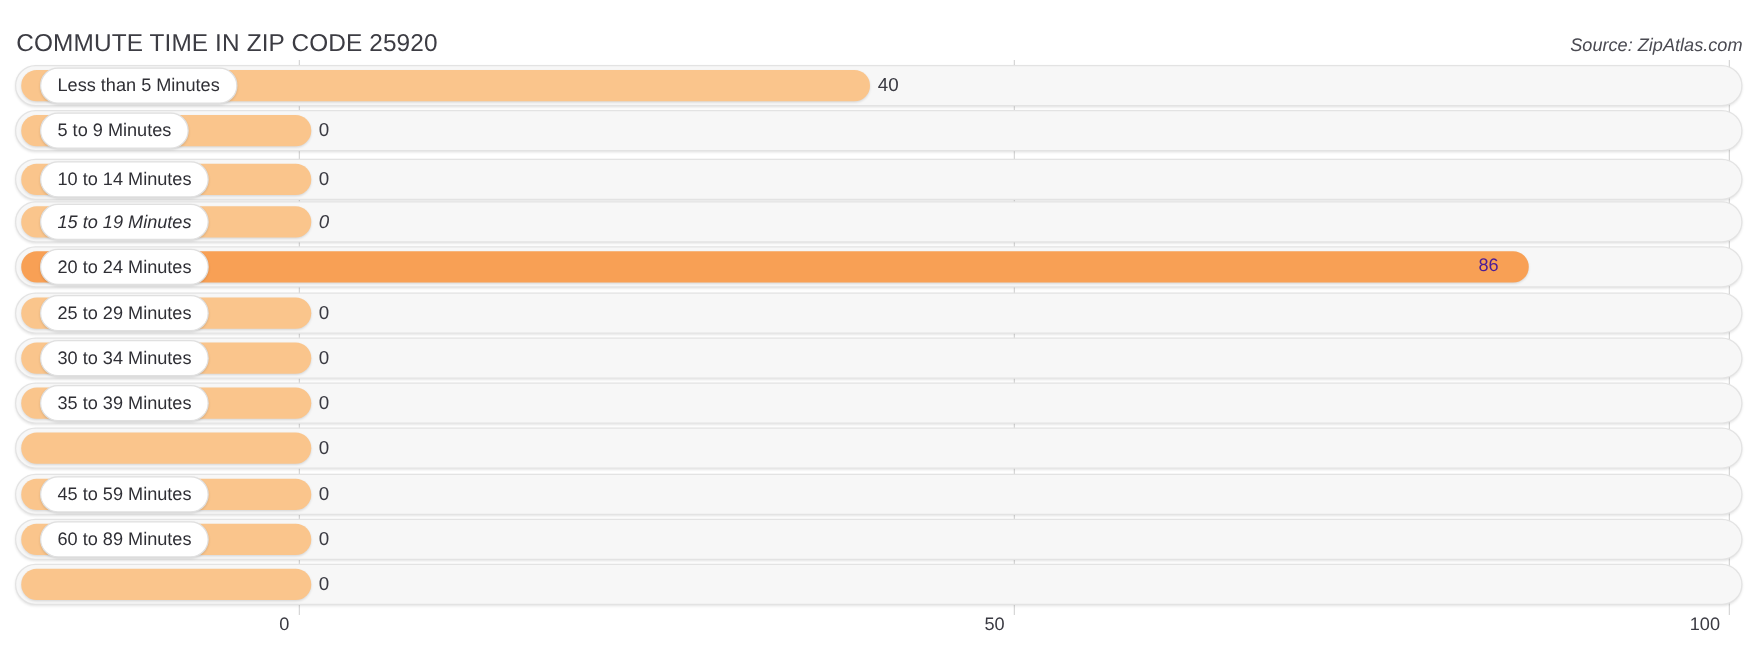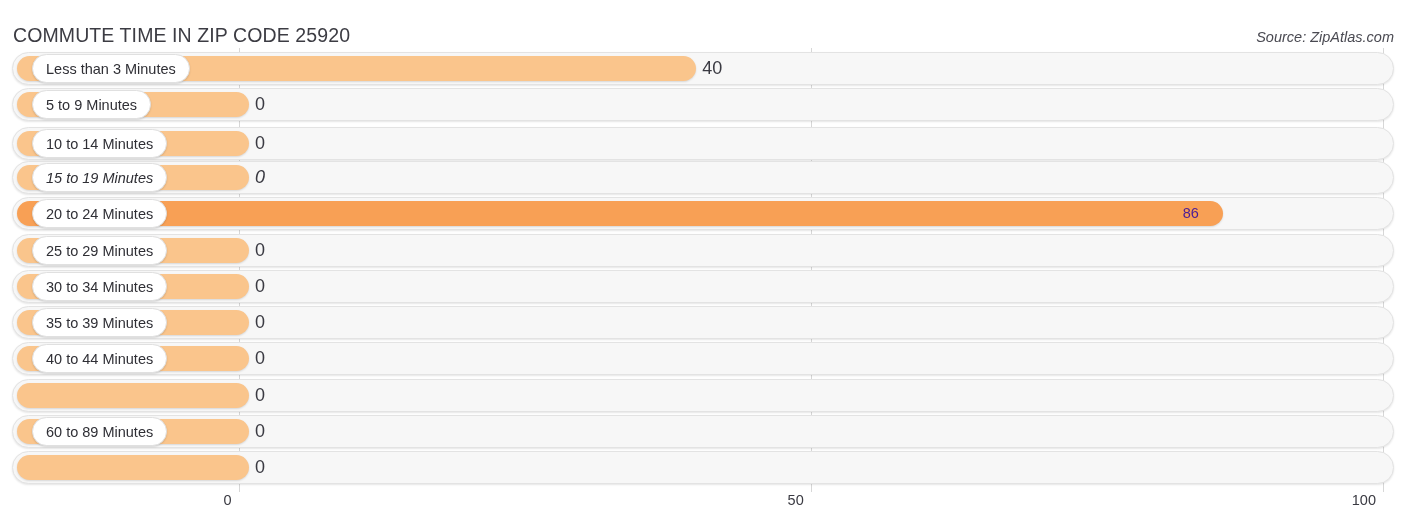--- a/index.html
+++ b/index.html
@@ -107,21 +107,21 @@
     white-space: nowrap;
     box-shadow: 0 1px 2px rgba(0,0,0,0.13);
     box-sizing: border-box;
   }
 
   .bar-value-out {
     position: absolute;
     top: 0;
     height: 33px;
     line-height: 33px;
-    font-size: 18px;
+    font-size: 15px;
     color: #3a3a42;
     white-space: nowrap;
   }
   .bar-value-in {
     position: absolute;
     top: 0;
     height: 33px;
     line-height: 33px;
     font-size: 14.5px;
     color: #4c1d95;
@@ -154,21 +154,21 @@
   <div id="chart-source">Source: ZipAtlas.com</div>
 </div>
 
 <div id="plot-area">
     <div class="gridline" style="left: 238.5px;"></div>
     <div class="gridline" style="left: 810.75px;"></div>
     <div class="gridline" style="left: 1383px;"></div>
     <div class="bar-row" style="top: 4px;">
       <div class="bar-track"></div>
       <div class="bar-fill light" style="width: 679.3px;"></div>
-      <div class="bar-label-pill">Less than 3 Minutes</div>
+      <div class="bar-label-pill">Less than 5 Minutes</div>
       <div class="bar-value-out" style="left: 702.3px;">40</div>
     </div>
     <div class="bar-row" style="top: 40.3px;">
       <div class="bar-track"></div>
       <div class="bar-fill light" style="width: 232px;"></div>
       <div class="bar-label-pill">5 to 9 Minutes</div>
       <div class="bar-value-out" style="left: 255px;">0</div>
     </div>
     <div class="bar-row" style="top: 79px;">
       <div class="bar-track"></div>
@@ -202,26 +202,26 @@
     </div>
     <div class="bar-row" style="top: 258.1px;">
       <div class="bar-track"></div>
       <div class="bar-fill light" style="width: 232px;"></div>
       <div class="bar-label-pill">35 to 39 Minutes</div>
       <div class="bar-value-out" style="left: 255px;">0</div>
     </div>
     <div class="bar-row" style="top: 294.4px;">
       <div class="bar-track"></div>
       <div class="bar-fill light" style="width: 232px;"></div>
-      <div class="bar-label-pill">40 to 44 Minutes</div>
       <div class="bar-value-out" style="left: 255px;">0</div>
     </div>
     <div class="bar-row" style="top: 330.7px;">
       <div class="bar-track"></div>
       <div class="bar-fill light" style="width: 232px;"></div>
+      <div class="bar-label-pill">45 to 59 Minutes</div>
       <div class="bar-value-out" style="left: 255px;">0</div>
     </div>
     <div class="bar-row" style="top: 367px;">
       <div class="bar-track"></div>
       <div class="bar-fill light" style="width: 232px;"></div>
       <div class="bar-label-pill">60 to 89 Minutes</div>
       <div class="bar-value-out" style="left: 255px;">0</div>
     </div>
     <div class="bar-row" style="top: 403.3px;">
       <div class="bar-track"></div>

